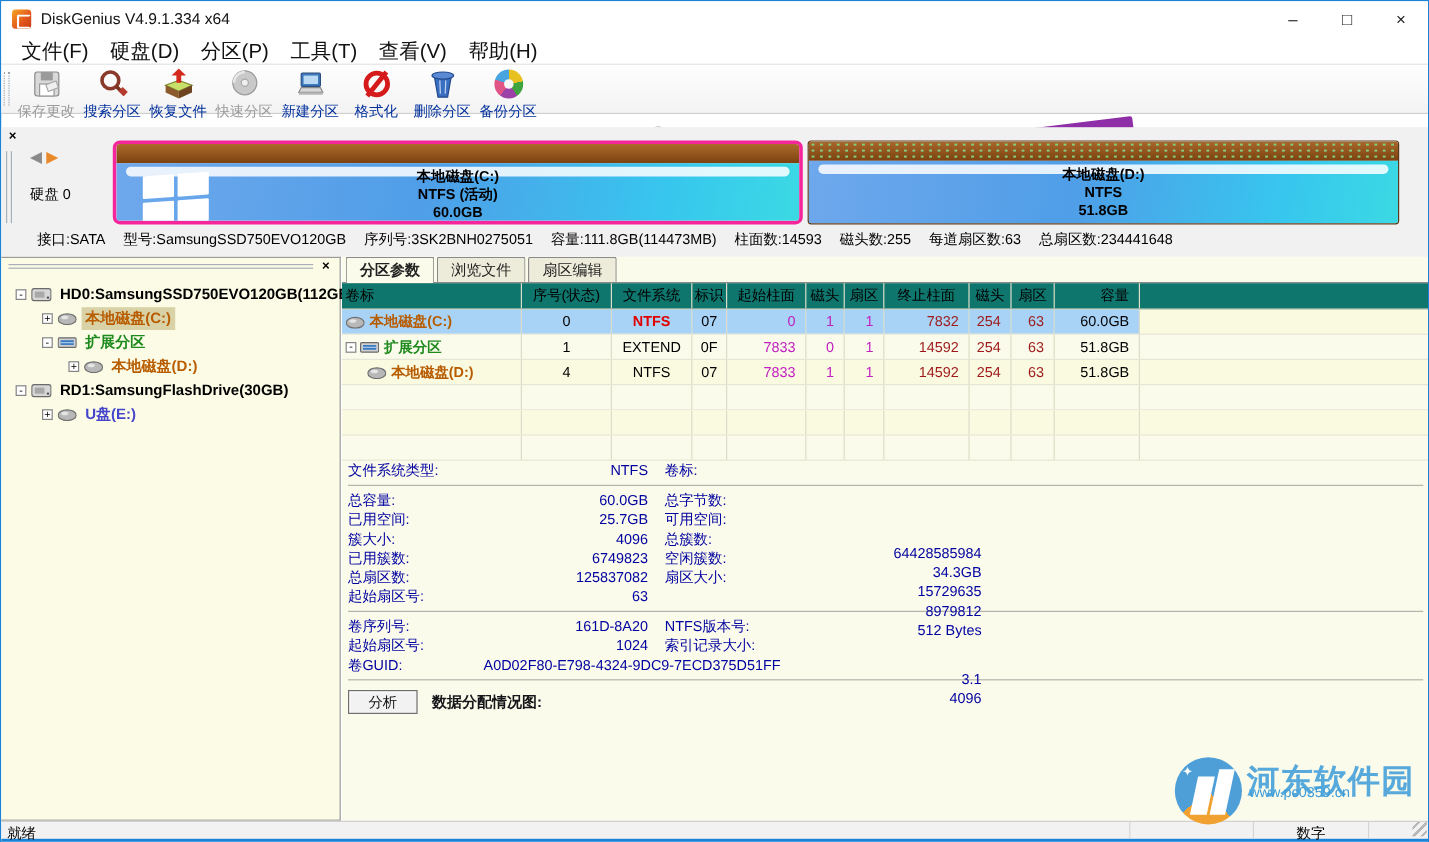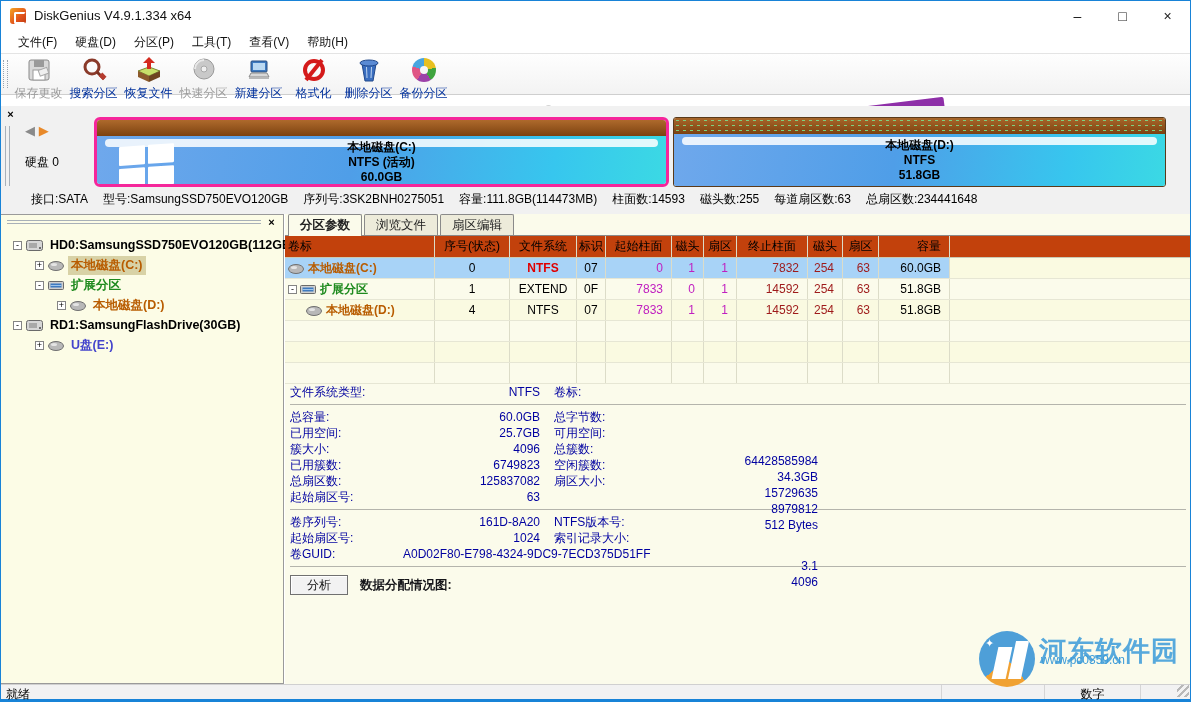--- a/index.html
+++ b/index.html
@@ -10,21 +10,21 @@
   #titlebar { position:absolute; top:0; left:0; right:0; height:30px; background:#FFF; }
   #app-logo { position:absolute; left:9px; top:7px; width:16px; height:16px; border-radius:3px;
     background:linear-gradient(135deg,#F6A623,#E2541B 60%,#C23B12); }
   #app-logo::after { content:""; position:absolute; left:4px; top:4px; width:8px; height:8px; border:2px solid #fff; border-right-color:transparent; border-radius:2px; }
   #title-text { position:absolute; left:33px; top:7px; font-size:13px; color:#111; }
   .wbtn { position:absolute; top:0; width:45px; height:30px; text-align:center; line-height:30px; font-size:14px; color:#222; }
   #btn-min { right:90px; } #btn-max { right:45px; } #btn-close { right:0; }
 
   
   #menubar { position:absolute; top:30px; left:0; right:0; height:22px; background:#FFF; display:flex; align-items:center; padding-left:8px; }
-  .menu-item { padding:2px 9px; font-size:12px; color:#111; }
+  .menu-item { padding:2px 9px; font-size:17px; color:#111; }
 
   
   #toolbar { position:absolute; top:52px; left:0; right:0; height:42px; background:linear-gradient(#FEFEFE,#F3F3F3); border-top:1px solid #E4E4E4; border-bottom:1px solid #CFCFCF; }
   #toolbar-grip { position:absolute; left:2px; top:6px; bottom:6px; width:5px; border-left:1px dotted #9AA4B0; border-right:1px dotted #9AA4B0; }
   #toolbar-buttons { position:absolute; left:10px; top:2px; display:flex; }
   .tbtn { width:55px; height:48px; display:flex; flex-direction:column; align-items:center; justify-content:flex-start; }
   .tbtn .ticon { width:28px; height:28px; display:flex; align-items:center; justify-content:center; }
   .tbtn .tlabel { font-size:12px; color:#00309C; margin-top:1px; white-space:nowrap; }
   .tbtn.disabled .tlabel { color:#9A9A9A; }
   .pie-icon { width:24px; height:24px; border-radius:50%;
@@ -93,21 +93,21 @@
 
   
   #tabs { position:absolute; left:0; right:0; top:0; height:22px; border-bottom:1px solid #8A8A8A; padding-left:3px; display:flex; align-items:flex-end; }
   .tab { height:21px; line-height:20px; padding:0 11px; font-size:12.5px; border:1px solid #8A8A8A; border-bottom:none; border-radius:2px 2px 0 0; background:#EDEBDA; margin-right:2px; color:#222; }
   .tab.active { background:#FBFBEB; height:22px; margin-bottom:-1px; font-weight:bold; }
 
   
   #ptable { position:absolute; left:0; right:0; top:22px; }
   .trow { display:flex; width:100%; height:21px; border-bottom:1px solid #E6E6D4; align-items:center; }
   .trow.stripe { background:#FAFAE1; }
-  #thead.trow { height:22px; border-bottom:1px solid #C9C9B4; background:#c2410c; font-size:12px; }
+  #thead.trow { height:22px; border-bottom:1px solid #C9C9B4; background:#0f766e; font-size:12px; }
   .tc { height:100%; border-right:1px solid #DCDCC8; display:flex; align-items:center; font-size:12px; padding:0 3px; overflow:hidden; white-space:nowrap; }
   .c0 { width:150px; } .c1 { width:75px; } .c2 { width:67px; } .c3 { width:29px; }
   .c4 { width:66px; } .c5 { width:32px; } .c6 { width:33px; } .c7 { width:71px; }
   .c8 { width:35px; } .c9 { width:36px; } .c10 { width:71px; }
   .ac { justify-content:center; } .ar { justify-content:flex-end; padding-right:8px; }
   .sel .tc { background:#A8D3F7; }
   .vol-name { font-weight:bold; color:#B85C00; }
   .ext-name { font-weight:bold; color:#1E8A1E; }
   .fs-red { color:#E00000; font-weight:bold; }
   .m { color:#C020C0; } .dr { color:#9E1A1A; }

